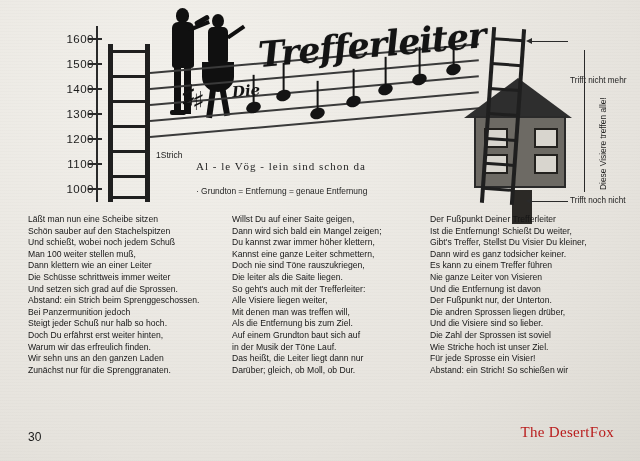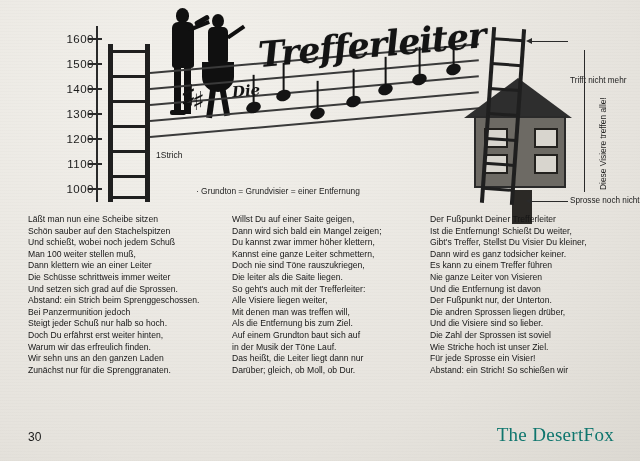--- a/index.html
+++ b/index.html
@@ -134,21 +134,21 @@
     text-align:right;font-size:10px;font-weight:bold;color:#141414;
     font-family:"Liberation Serif", serif;
   }
 
   
   .page-number{
     position:absolute;left:28px;top:430px;font-size:12px;color:#1a1a1a;
   }
   .watermark{
     position:absolute;right:26px;top:424px;
-    font-size:19px;color:#0f766e;
+    font-size:15px;color:#b91c1c;
     font-family:"Liberation Serif", serif;
     letter-spacing:.3px;
   }
 </style>
 </head>
 <body>
 
 <div class="paper-grain"></div>
 
 <div class="page">
@@ -233,21 +233,22 @@
         </div>
       <div class="note" style="left:296px;top:2px;">
           <span class="stem"></span>
         </div>
     </div>
 
     <div class="title-small">Die</div>
     <div class="title-big">Trefferleiter</div>
 
     <div class="strich-lbl">1Strich</div>
-    <div class="cap-notes">· Grundton = Grundvisier = einer Entfernung</div>
+    <div class="lyrics">Al  -  le      Vög - lein  sind  schon  da</div>
+    <div class="cap-notes">· Grundton = Entfernung = genaue Entfernung</div>
 
     <div class="house">
       <div class="roof"></div>
       <div class="body">
         <div class="win" style="left:8px;top:10px;width:20px;height:16px;"></div>
         <div class="win" style="left:58px;top:10px;width:20px;height:16px;"></div>
         <div class="win" style="left:8px;top:36px;width:20px;height:16px;"></div>
         <div class="win" style="left:58px;top:36px;width:20px;height:16px;"></div>
         <div class="door"></div>
       </div>
@@ -264,21 +265,21 @@
       <div class="rung" style="top:135px;"></div>
       <div class="rung" style="top:160px;"></div>
     </div>
 
     <div class="arrow-line" style="left:530px;top:41px;width:38px;"></div>
     <div class="arrow-head" style="left:526px;top:38px;border-right:6px solid #2a2a2a;"></div>
     <div class="lbl" style="left:570px;top:36px;margin-top:40px;">Trifft nicht mehr</div>
 
     <div class="arrow-line" style="left:530px;top:201px;width:38px;"></div>
     <div class="arrow-head" style="left:526px;top:198px;border-right:6px solid #2a2a2a;"></div>
-    <div class="lbl" style="left:570px;top:196px;">Sprosse noch nicht</div>
+    <div class="lbl" style="left:570px;top:196px;">Trifft noch nicht</div>
 
     <div class="lbl-rot" style="left:598px;top:190px;">Diese Visiere treffen alle!</div>
     <div class="arrow-line" style="left:584px;top:50px;width:1px;height:142px;background:#2a2a2a;"></div>
   </div>
 
   <div class="columns">
     <div class="col c1">Läßt man nun eine Scheibe sitzen
 Schön sauber auf den Stachelspitzen
 Und schießt, wobei noch jedem Schuß
 Man 100 weiter stellen muß,

